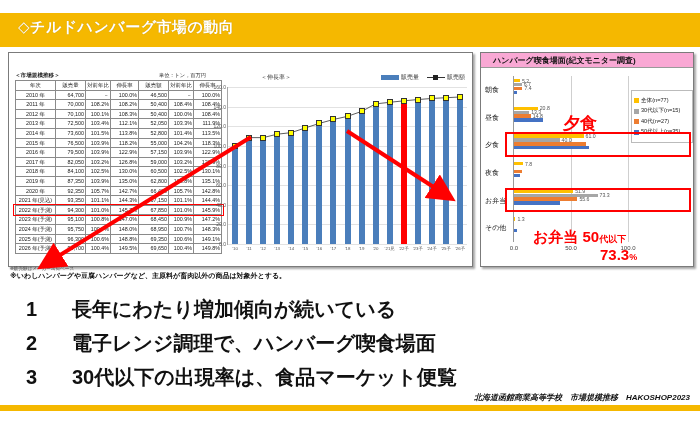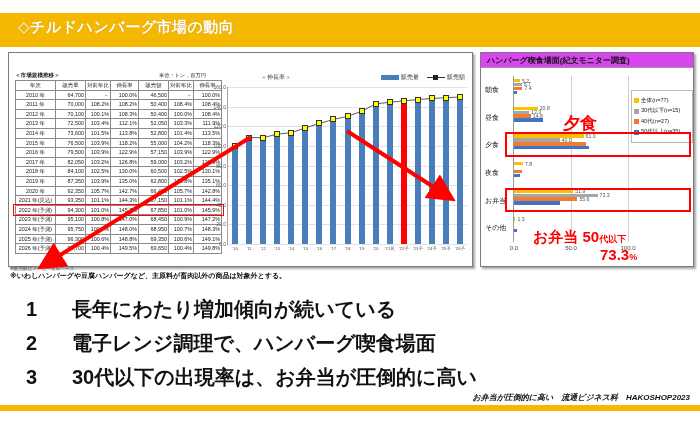--- a/index.html
+++ b/index.html
@@ -111,23 +111,23 @@
   #note1{ position:absolute; left:10px; top:266px; font-size:4.6px; color:#444; }
   #note2{ position:absolute; left:10px; top:271px; font-size:7px; font-weight:bold; color:#111; }
   
   #right-panel{
     position:absolute; left:480px; top:52px; width:214px; height:215px;
     background:#ffffff; border:1px solid #7b7b7b;
     box-shadow:2px 2px 2px rgba(0,0,0,.35);
   }
   #right-panel-header{
     position:absolute; left:0; top:0; width:100%; height:15px;
-    background:#d946ef; border-bottom:1px solid #9a9a9a;
+    background:#f9a8d4; border-bottom:1px solid #9a9a9a;
     font-size:8px; font-weight:bold; color:#111;
-    padding-left:6px; line-height:15px; white-space:nowrap;
+    padding-left:12px; line-height:15px; white-space:nowrap;
   }
   #hbar-chart{ position:absolute; left:0; top:17px; width:214px; height:196px; }
   .cat-label{
     position:absolute; left:4px; font-size:7px; color:#222;
     transform:translateY(-50%); white-space:nowrap;
   }
   #hplot{
     position:absolute; left:32px; top:6px; width:115px; bottom:24px;
     border-left:0.8px solid #9a9a9a;
   }
@@ -547,17 +547,17 @@
   <span>73.3</span><span class="small">%</span>
 </div>
 
 <div class="bullet" id="b1">
   <span class="num">1</span><span>長年にわたり増加傾向が続いている</span>
 </div>
 <div class="bullet" id="b2">
   <span class="num">2</span><span>電子レンジ調理で、ハンバーグ喫食場面</span>
 </div>
 <div class="bullet" id="b3">
-  <span class="num">3</span><span>30代以下の出現率は、お弁当が圧倒的に高い</span>
+  <span class="num">3</span><span>30代以下の出現率は、食品マーケット便覧</span>
 </div>
 
-<div id="footer-text">お弁当が圧倒的に高い　流通ビジネス科　HAKOSHOP2023</div>
+<div id="footer-text">北海道函館商業高等学校　市場規模推移　HAKOSHOP2023</div>
 <div id="footer-bar"></div>
 
 </body></html>

